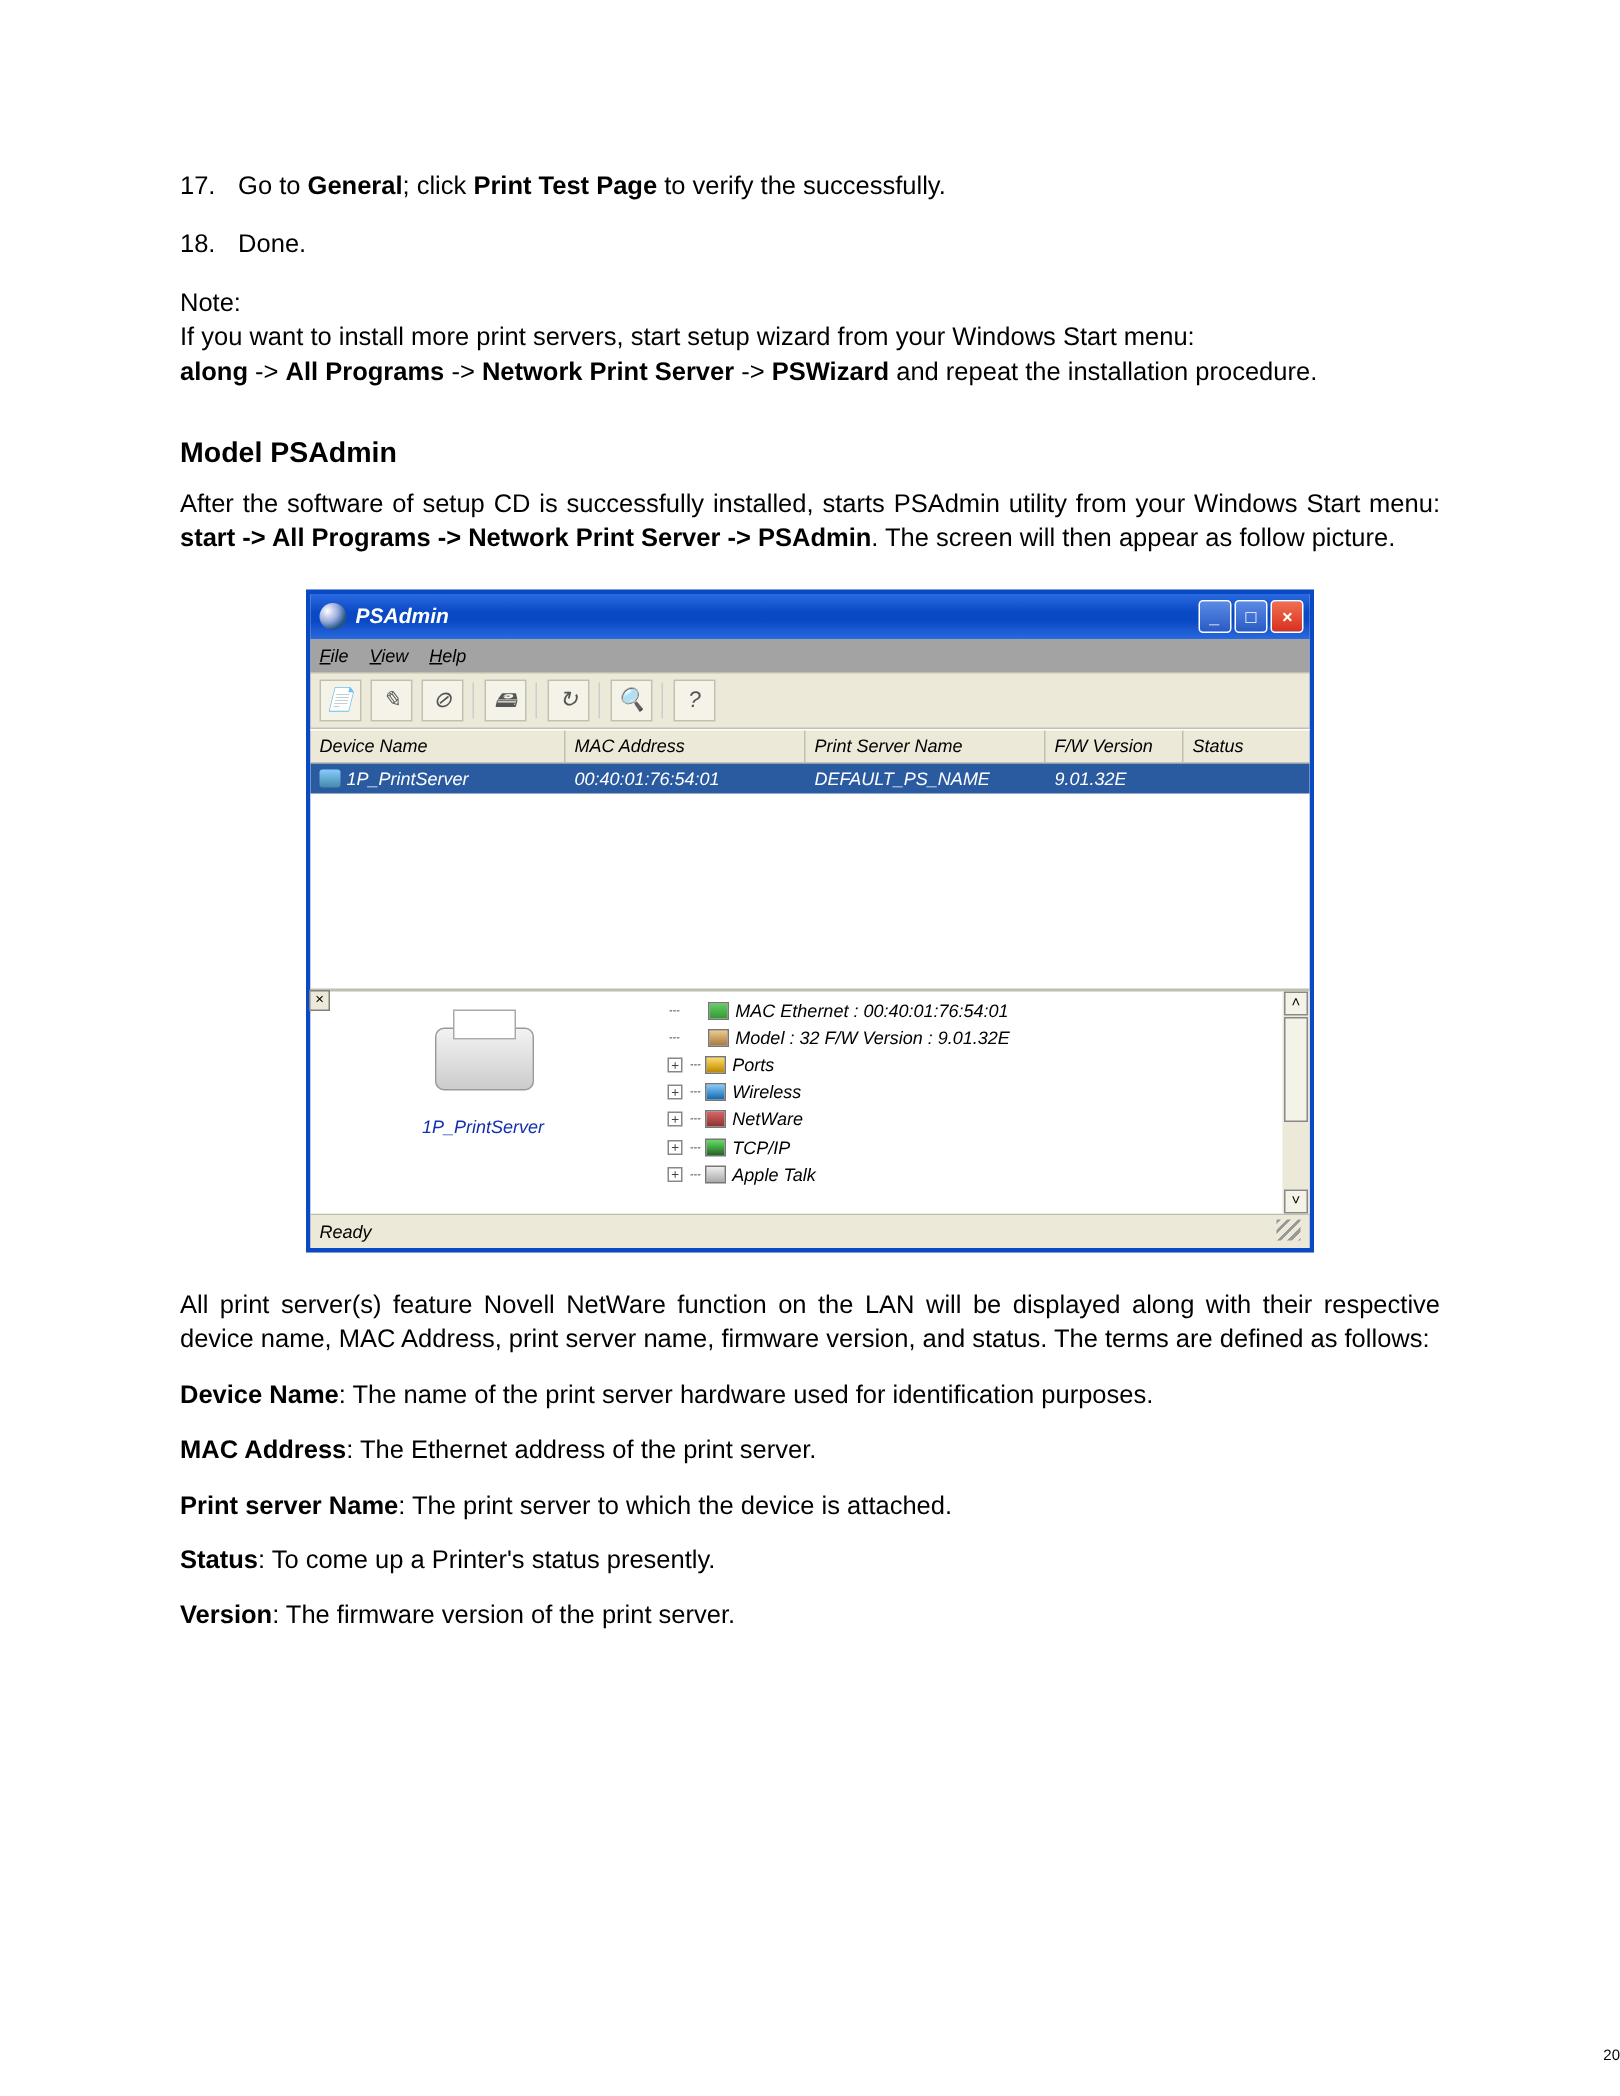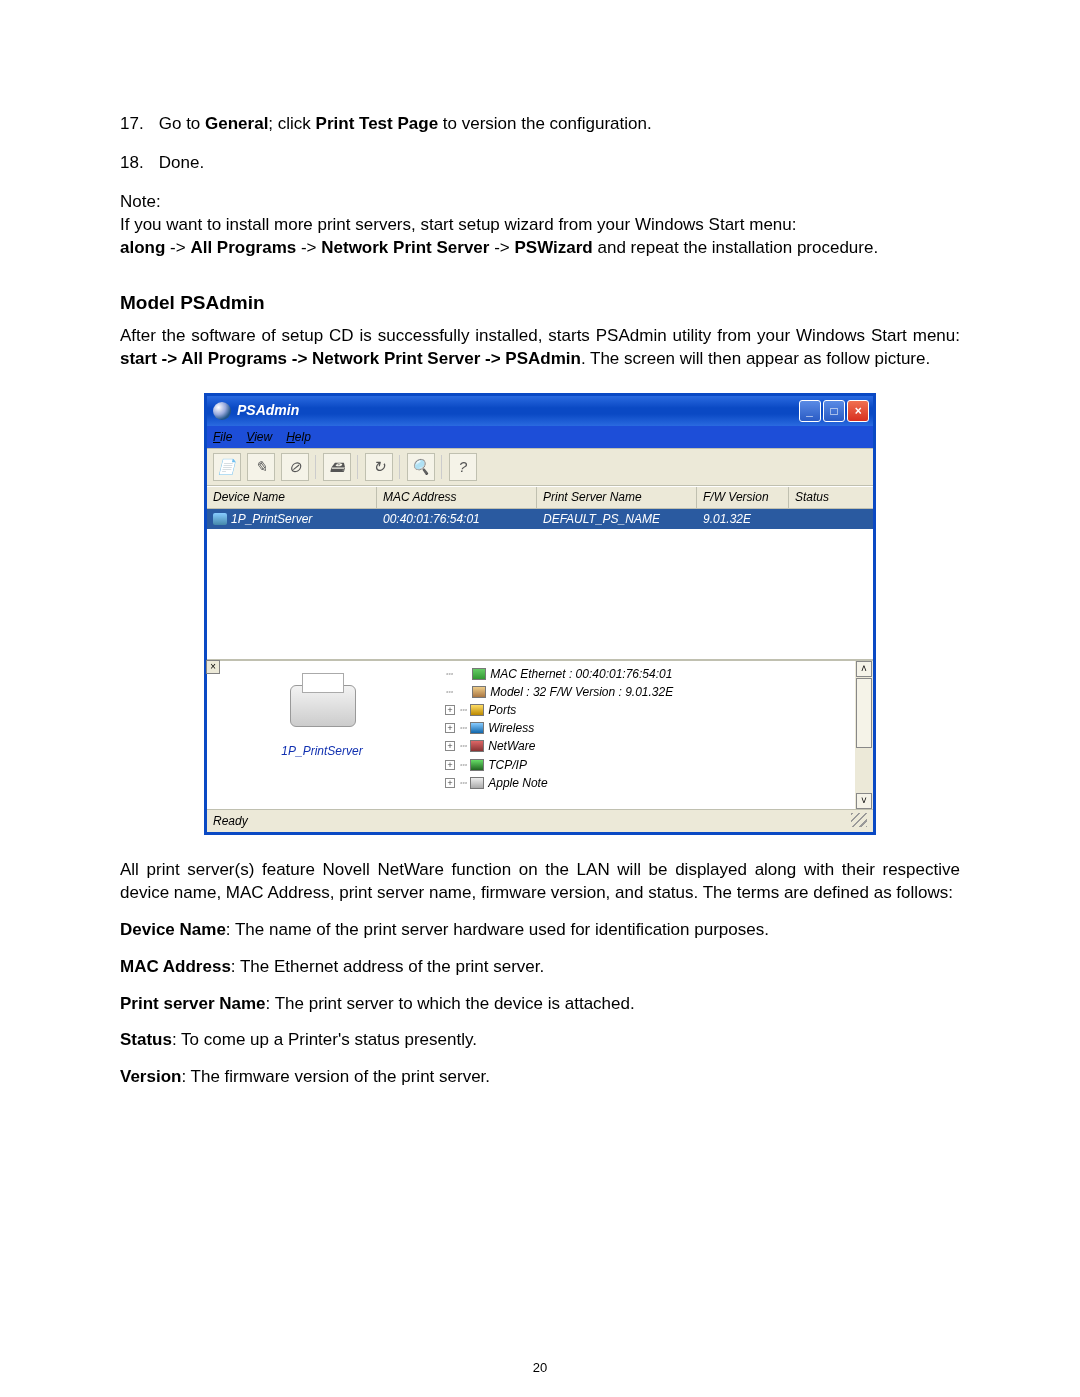--- a/index.html
+++ b/index.html
@@ -52,21 +52,21 @@
   .win-btns { display: flex; gap: 2px; }
   .win-btn {
     width: 22px; height: 22px; border: 1px solid #fff;
     background: linear-gradient(#5a8be5,#2a5bc4);
     color: #fff; display: flex; align-items: center; justify-content: center;
     border-radius: 3px; font-size: 12px; font-weight: bold;
   }
   .win-btn.close { background: linear-gradient(#f07050,#d83020); }
 
   .menubar {
-    background: #1d4ed8;
+    background: #a3a3a3;
     padding: 3px 6px;
     border-bottom: 1px solid #c0c0b0;
     display: flex; gap: 14px;
   }
   .menubar span u { text-decoration: underline; }
 
   .toolbar {
     background: #ece9d8;
     padding: 4px 6px;
     border-bottom: 1px solid #c0c0b0;
@@ -166,31 +166,31 @@
     background: #ece9d8;
     border-top: 1px solid #c0c0b0;
     padding: 3px 6px;
     display: flex; justify-content: space-between;
   }
   .grip {
     width: 16px; height: 14px;
     background: repeating-linear-gradient(135deg,#999 0 2px,transparent 2px 5px);
   }
 
-  .pagenum { position: absolute; bottom: 20px; left: 0; right: 0; text-align: center; font-size: 13px; margin-top: 13px; }
+  .pagenum { position: absolute; bottom: 20px; left: 0; right: 0; text-align: right; font-size: 10px; margin-top: 13px; }
 </style>
 </head>
 <body>
 
 <div class="page">
 
   <div class="ol-item">
     <span class="ol-num">17.</span>
     <span>
-      <span>Go to </span><b>General</b><span>; click </span><b>Print Test Page</b><span> to version the configuration.</span>
+      <span>Go to </span><b>General</b><span>; click </span><b>Print Test Page</b><span> to verify the successfully.</span>
     </span>
   </div>
 
   <div class="ol-item">
     <span class="ol-num">18.</span>
     <span>Done.</span>
   </div>
 
   <div>
     <div>Note:</div>
@@ -299,21 +299,21 @@
         <div class="tree-row">
             <span class="exp">+</span>
             <span class="dots">┄</span>
             <span class="ticon ip"></span>
             <span>TCP/IP</span>
           </div>
         <div class="tree-row">
             <span class="exp">+</span>
             <span class="dots">┄</span>
             <span class="ticon at"></span>
-            <span>Apple Note</span>
+            <span>Apple Talk</span>
           </div>
       </div>
       <div class="scrollbar">
         <div>
           <div class="arrow">˄</div>
           <div class="thumb"></div>
         </div>
         <div class="arrow">˅</div>
       </div>
     </div>

